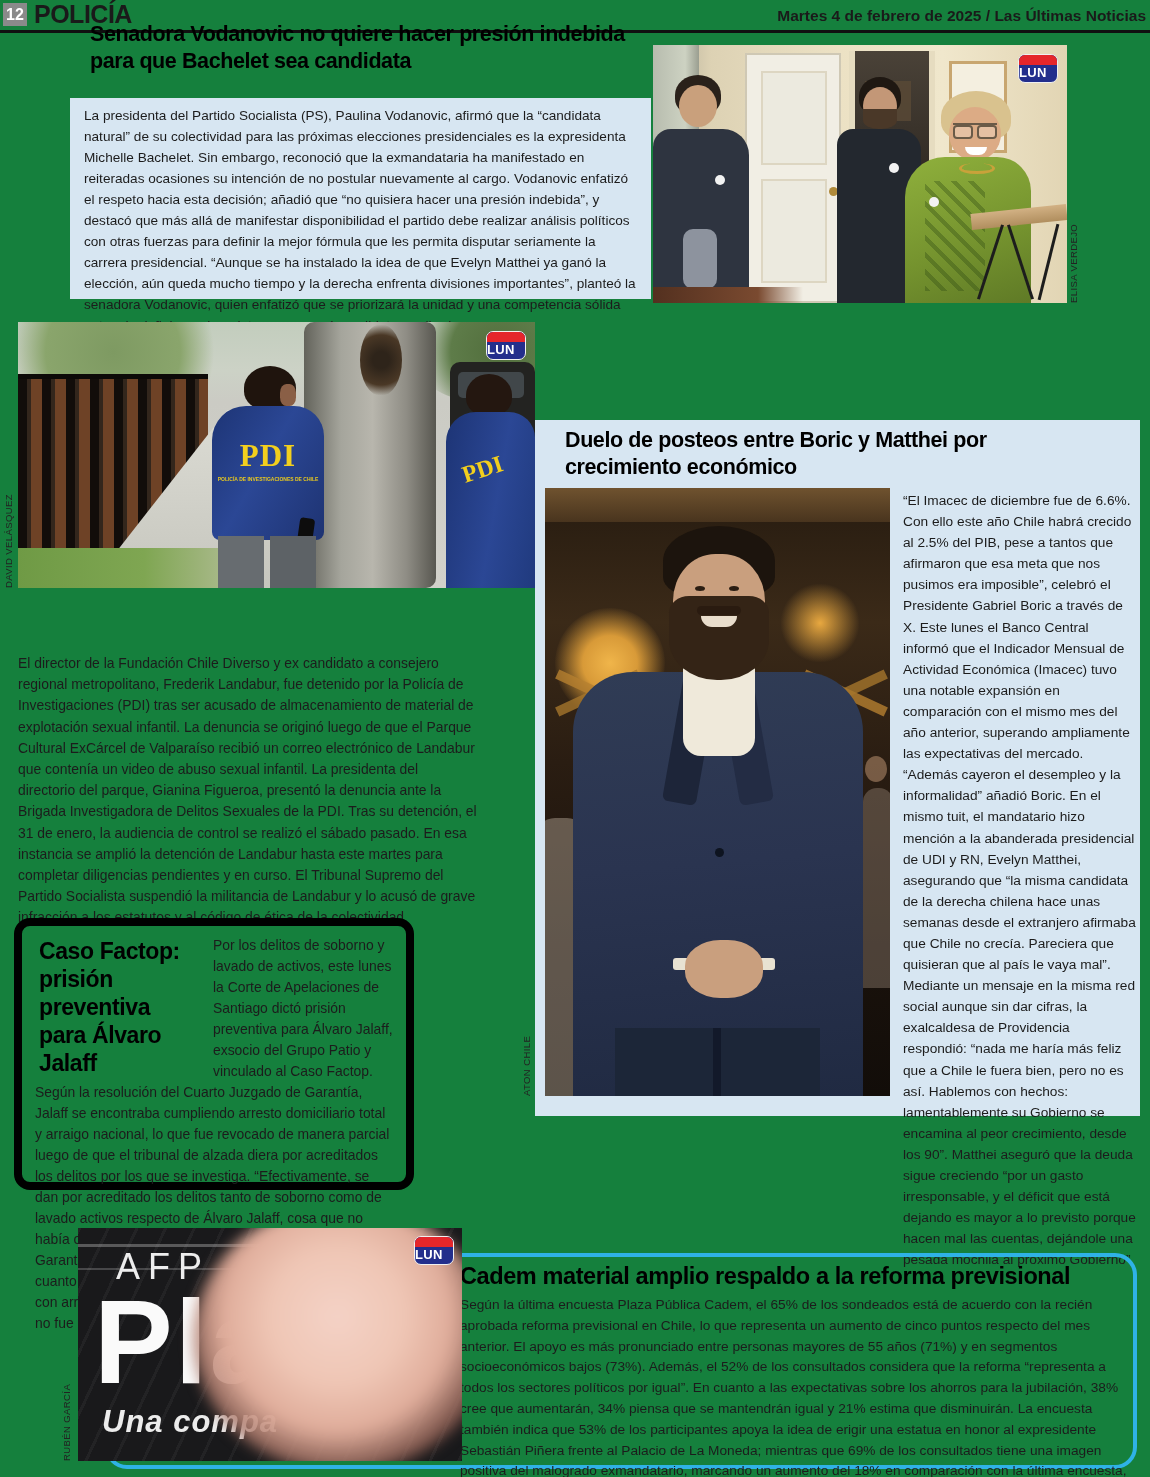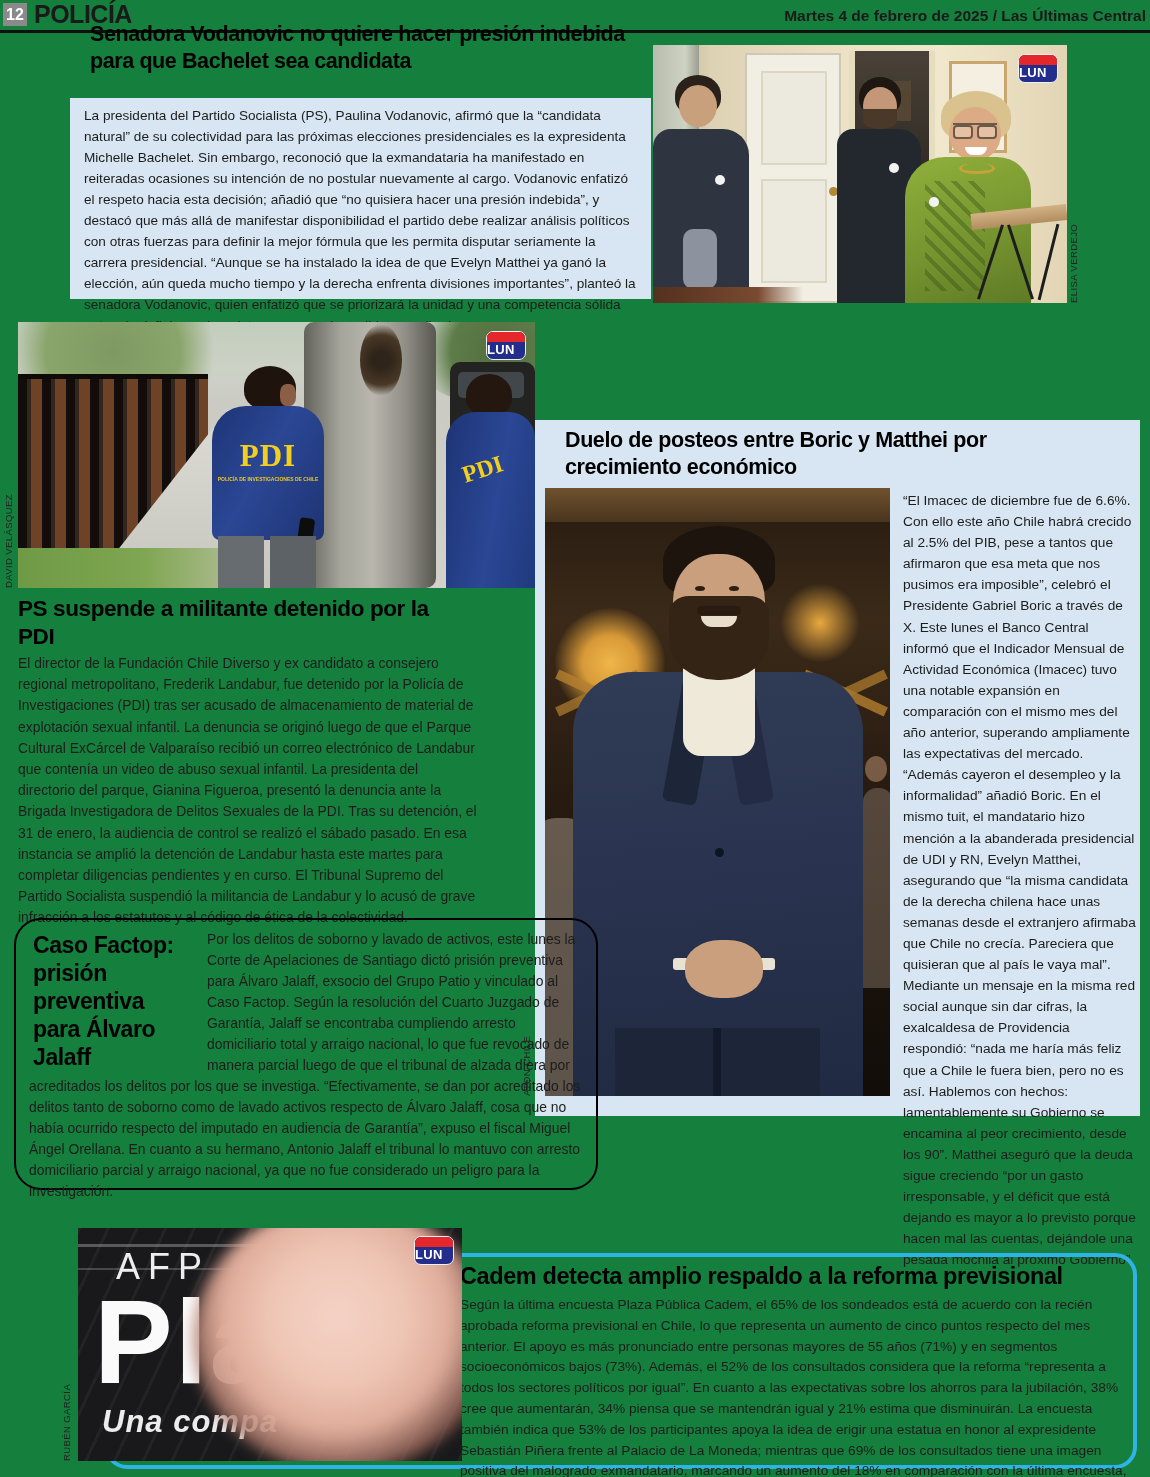--- a/index.html
+++ b/index.html
@@ -43,22 +43,22 @@
   #a2-body{left:18px;top:653px;width:459px;font-size:13.9px;line-height:21.2px;}
 
   
   #a3-panel{left:535px;top:420px;width:605px;height:696px;}
   #a3-headline{position:absolute;left:30px;top:7px;width:540px;font-size:21.5px;line-height:27px;}
   #photo3{position:absolute;left:10px;top:68px;width:345px;height:608px;}
   #credit3{left:521px;top:838px;height:258px;}
   #a3-body{position:absolute;left:368px;top:70px;width:233px;font-size:13.7px;line-height:21.1px;}
 
   
-  #factop-box{left:14px;top:918px;width:584px;height:272px;border:2px solid #000000;
-              border-radius:27px;box-sizing:border-box;padding:9px 13px;}
+  #factop-box{left:14px;top:918px;width:400px;height:272px;border:8px solid #000000;
+              border-radius:16px;box-sizing:border-box;padding:9px 13px;}
   #factop-headline{float:left;width:160px;font-size:23px;line-height:28px;margin:2px 14px 4px 4px;}
   #factop-body{font-size:13.9px;line-height:21px;}
 
   
   #cadem-box{left:105px;top:1253px;width:1032px;height:216px;border:4px solid #2fb2e6;
              border-radius:22px;box-sizing:border-box;}
   #cadem-headline{left:460px;top:1262px;width:680px;font-size:23.5px;line-height:28px;}
   #cadem-body{left:460px;top:1295px;width:676px;font-size:13.7px;line-height:20.8px;}
   #photo4{left:78px;top:1228px;width:384px;height:233px;z-index:5;}
   #credit4{left:61px;top:1203px;height:258px;}
@@ -185,21 +185,21 @@
 </style>
 </head>
 <body>
 
 <div id="page">
 
   <div id="masthead" class="abs">
     <div id="pagenum" class="abs">12</div>
     <div id="section-title" class="abs">POLICÍA</div>
     <div id="dateline" class="abs">
-      <span class="dt">Martes 4 de febrero de 2025</span><span class="pp"> / Las Últimas Central</span>
+      <span class="dt">Martes 4 de febrero de 2025</span><span class="pp"> / Las Últimas Noticias</span>
     </div>
   </div>
 
   <div id="a1-headline" class="abs headline">Senadora Vodanovic no quiere hacer presión indebida para que Bachelet sea candidata</div>
   <div id="a1-panel" class="abs bluepanel bodytext">La presidenta del Partido Socialista (PS), Paulina Vodanovic, afirmó que la “candidata natural” de su colectividad para las próximas elecciones presidenciales es la expresidenta Michelle Bachelet. Sin embargo, reconoció que la exmandataria ha manifestado en reiteradas ocasiones su intención de no postular nuevamente al cargo. Vodanovic enfatizó el respeto hacia esta decisión; añadió que “no quisiera hacer una presión indebida”, y destacó que más allá de manifestar disponibilidad el partido debe realizar análisis políticos con otras fuerzas para definir la mejor fórmula que les permita disputar seriamente la carrera presidencial. “Aunque se ha instalado la idea de que Evelyn Matthei ya ganó la elección, aún queda mucho tiempo y la derecha enfrenta divisiones importantes”, planteó la senadora Vodanovic, quien enfatizó que se priorizará la unidad y una competencia sólida antes de definir nombres internos o a qué candidatura adherir.</div>
 
   <div id="photo1" class="abs photo">
     <div class="abs p1-leftwall"></div>
     <div class="abs p1-door">
       <div class="panel" style="top:16px;height:90px;"></div>
@@ -271,21 +271,20 @@
     <div class="abs p2-of2-jacket">
       <div class="p2-of2-pdi">PDI</div>
     </div>
     <div class="lun" style="right:9px;top:9px;">
       <div class="red"></div>
       <div class="txt">LUN</div>
     </div>
   </div>
   <div id="credit2" class="abs vcredit">DAVID VELÁSQUEZ</div>
 
-  <div id="a2-headline" class="abs headline">PS suspende a militante detenido por la PDI</div>
   <div id="a2-body" class="abs bodytext">El director de la Fundación Chile Diverso y ex candidato a consejero regional metropolitano, Frederik Landabur, fue detenido por la Policía de Investigaciones (PDI) tras ser acusado de almacenamiento de material de explotación sexual infantil. La denuncia se originó luego de que el Parque Cultural ExCárcel de Valparaíso recibió un correo electrónico de Landabur que contenía un video de abuso sexual infantil. La presidenta del directorio del parque, Gianina Figueroa, presentó la denuncia ante la Brigada Investigadora de Delitos Sexuales de la PDI. Tras su detención, el 31 de enero, la audiencia de control se realizó el sábado pasado. En esa instancia se amplió la detención de Landabur hasta este martes para completar diligencias pendientes y en curso. El Tribunal Supremo del Partido Socialista suspendió la militancia de Landabur y lo acusó de grave infracción a los estatutos y al código de ética de la colectividad.</div>
 
   <div id="a3-panel" class="abs bluepanel">
     <div id="a3-headline" class="headline">Duelo de posteos entre Boric y Matthei por crecimiento económico</div>
     <div id="photo3" class="photo">
       <div class="abs p3-beam"></div>
       <div class="abs p3-light1"></div>
       <div class="abs p3-light2"></div>
       <div class="abs p3-x1"></div>
       <div class="abs p3-x2"></div>
@@ -316,21 +315,21 @@
     <div id="a3-body" class="bodytext">“El Imacec de diciembre fue de 6.6%. Con ello este año Chile habrá crecido al 2.5% del PIB, pese a tantos que afirmaron que esa meta que nos pusimos era imposible”, celebró el Presidente Gabriel Boric a través de X. Este lunes el Banco Central informó que el Indicador Mensual de Actividad Económica (Imacec) tuvo una notable expansión en comparación con el mismo mes del año anterior, superando ampliamente las expectativas del mercado. “Además cayeron el desempleo y la informalidad” añadió Boric. En el mismo tuit, el mandatario hizo mención a la abanderada presidencial de UDI y RN, Evelyn Matthei, asegurando que “la misma candidata de la derecha chilena hace unas semanas desde el extranjero afirmaba que Chile no crecía. Pareciera que quisieran que al país le vaya mal”. Mediante un mensaje en la misma red social aunque sin dar cifras, la exalcaldesa de Providencia respondió: “nada me haría más feliz que a Chile le fuera bien, pero no es así. Hablemos con hechos: lamentablemente su Gobierno se encamina al peor crecimiento, desde los 90”. Matthei aseguró que la deuda sigue creciendo “por un gasto irresponsable, y el déficit que está dejando es mayor a lo previsto porque hacen mal las cuentas, dejándole una pesada mochila al próximo Gobierno”.</div>
   </div>
   <div id="credit3" class="abs vcredit">ATON CHILE</div>
 
   <div id="factop-box" class="abs">
     <div id="factop-headline" class="headline">Caso Factop: prisión preventiva para Álvaro Jalaff</div>
     <div id="factop-body" class="bodytext">Por los delitos de soborno y lavado de activos, este lunes la Corte de Apelaciones de Santiago dictó prisión preventiva para Álvaro Jalaff, exsocio del Grupo Patio y vinculado al Caso Factop. Según la resolución del Cuarto Juzgado de Garantía, Jalaff se encontraba cumpliendo arresto domiciliario total y arraigo nacional, lo que fue revocado de manera parcial luego de que el tribunal de alzada diera por acreditados los delitos por los que se investiga. “Efectivamente, se dan por acreditado los delitos tanto de soborno como de lavado activos respecto de Álvaro Jalaff, cosa que no había ocurrido respecto del imputado en audiencia de Garantía”, expuso el fiscal Miguel Ángel Orellana.  En cuanto a su hermano, Antonio Jalaff el tribunal lo mantuvo con arresto domiciliario parcial y arraigo nacional, ya que no fue considerado un peligro para la investigación.</div>
   </div>
 
   <div id="cadem-box" class="abs"></div>
-  <div id="cadem-headline" class="abs headline">Cadem detecta amplio respaldo a la reforma previsional</div>
+  <div id="cadem-headline" class="abs headline">Cadem material amplio respaldo a la reforma previsional</div>
   <div id="cadem-body" class="abs bodytext">Según la última encuesta Plaza Pública Cadem, el 65% de los sondeados está de acuerdo con la recién aprobada reforma previsional en Chile, lo que representa un aumento de cinco puntos respecto del mes anterior. El apoyo es más pronunciado entre personas mayores de 55 años (71%) y en segmentos socioeconómicos bajos (73%). Además, el 52% de los consultados considera que la reforma “representa a todos los sectores políticos por igual”. En cuanto a las expectativas sobre los ahorros para la jubilación, 38% cree que aumentarán, 34% piensa que se mantendrán igual y 21% estima que disminuirán. La encuesta también indica que 53% de los participantes apoya la idea de erigir una estatua en honor al expresidente Sebastián Piñera frente al Palacio de La Moneda; mientras que 69% de los consultados tiene una imagen positiva del malogrado exmandatario, marcando un aumento del 18% en comparación con la última encuesta, “y alcanzando su nivel más alto desde el año 1994”.</div>
 
   <div id="photo4" class="abs photo">
     <div class="abs p4-streaks"></div>
     <div class="abs p4-line1"></div>
     <div class="abs p4-line2"></div>
     <div class="abs p4-afp">AFP</div>
     <div class="abs p4-pla">Pla</div>
     <div class="abs p4-tag">Una compa</div>
     <div class="abs p4-blob"></div>

